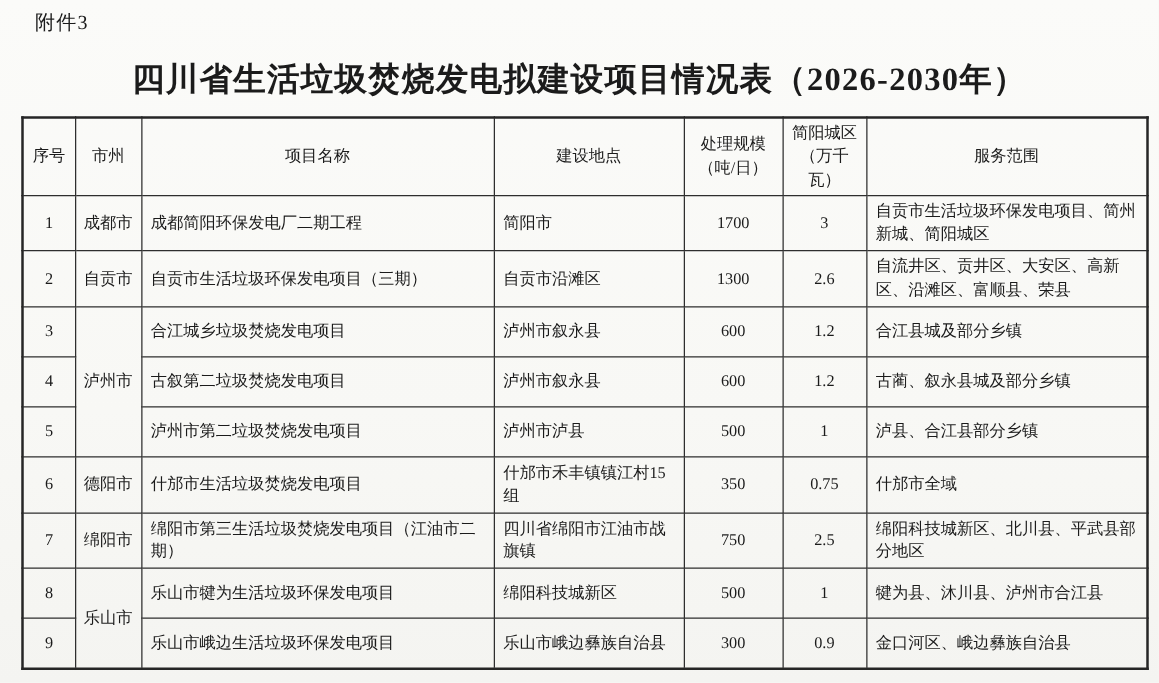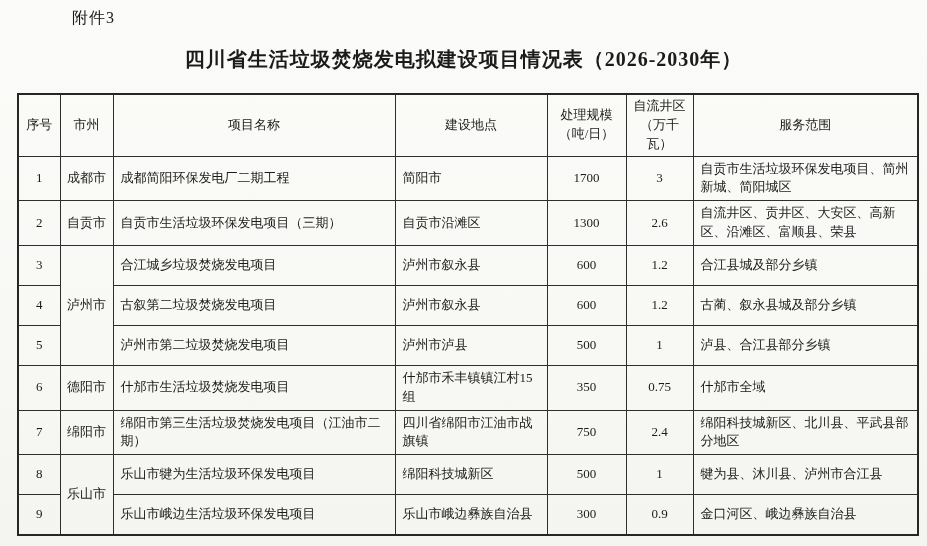--- a/index.html
+++ b/index.html
@@ -15,29 +15,28 @@
     overflow: hidden;
     font-family: "Liberation Serif", "DejaVu Serif", serif;
     color: #1b1b1b;
   }
   .attachment {
     position: absolute;
     top: 8px;
     left: 28px;
     font-size: 16px;
     letter-spacing: 1px;
-    margin-left: 44px;
   }
   .doc-title {
     position: absolute;
     top: 46px;
     left: 0;
     width: 100%;
     text-align: center;
-    font-size: 20px;
+    font-size: 26px;
     font-weight: bold;
     letter-spacing: 1px;
   }
   table.projects {
     position: absolute;
     top: 93px;
     left: 17px;
     width: 900px;
     border-collapse: collapse;
     table-layout: fixed;
@@ -92,21 +91,21 @@
         <col class="w-serv">
     </colgroup>
     <thead>
       <tr>
         <th>序号</th>
         <th>市州</th>
         <th>项目名称</th>
         <th>建设地点</th>
         <th>处理规模
 （吨/日）</th>
-        <th>自流井区
+        <th>简阳城区
 （万千瓦）</th>
         <th>服务范围</th>
       </tr>
     </thead>
     <tbody>
         <tr>
           <td class="c">1</td>
           <td class="c">成都市</td>
           <td class="l">成都简阳环保发电厂二期工程</td>
           <td class="l">简阳市</td>
@@ -156,21 +155,21 @@
           <td class="c">350</td>
           <td class="c">0.75</td>
           <td class="l">什邡市全域</td>
         </tr>
         <tr>
           <td class="c">7</td>
           <td class="c">绵阳市</td>
           <td class="l">绵阳市第三生活垃圾焚烧发电项目（江油市二期）</td>
           <td class="l">四川省绵阳市江油市战旗镇</td>
           <td class="c">750</td>
-          <td class="c">2.4</td>
+          <td class="c">2.5</td>
           <td class="l">绵阳科技城新区、北川县、平武县部分地区</td>
         </tr>
         <tr>
           <td class="c">8</td>
           <td class="c" rowspan="2">乐山市</td>
           <td class="l">乐山市犍为生活垃圾环保发电项目</td>
           <td class="l">绵阳科技城新区</td>
           <td class="c">500</td>
           <td class="c">1</td>
           <td class="l">犍为县、沐川县、泸州市合江县</td>

